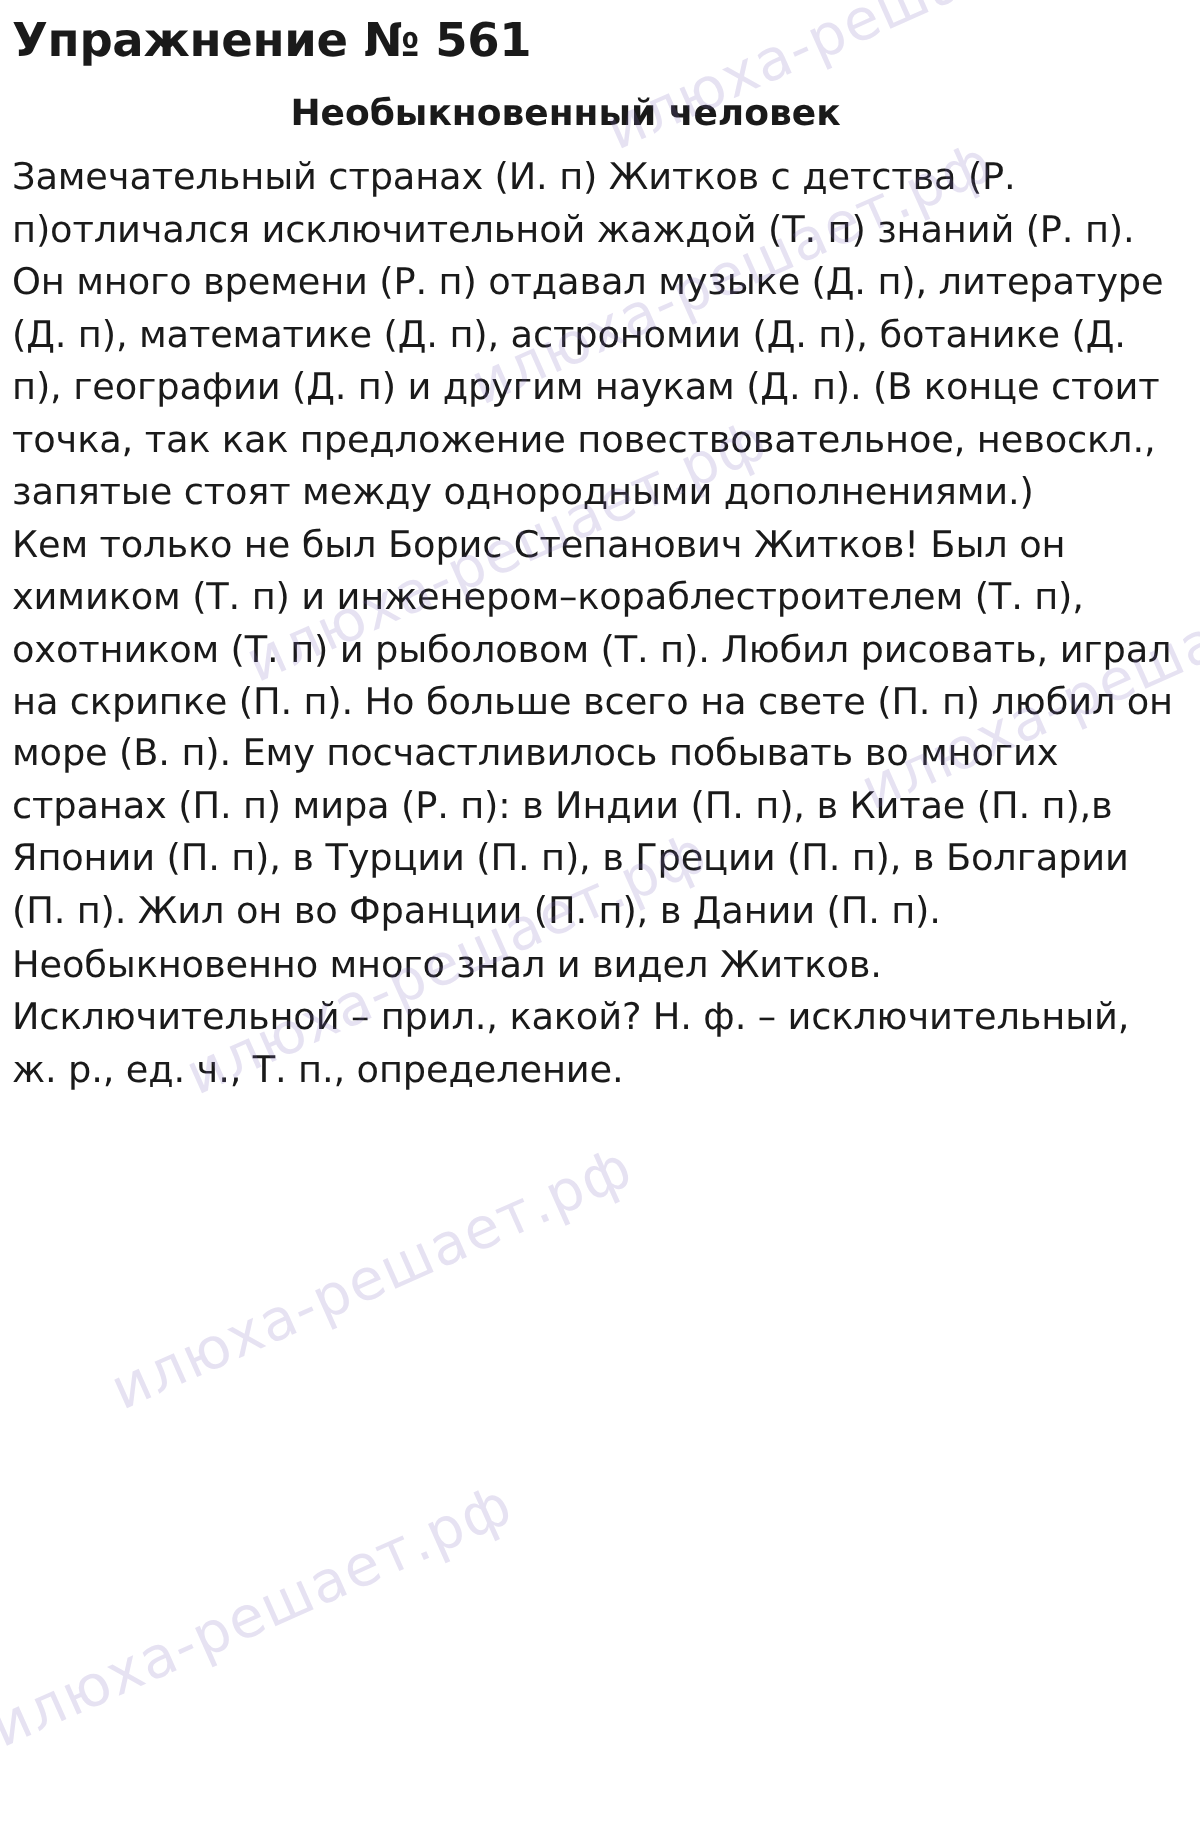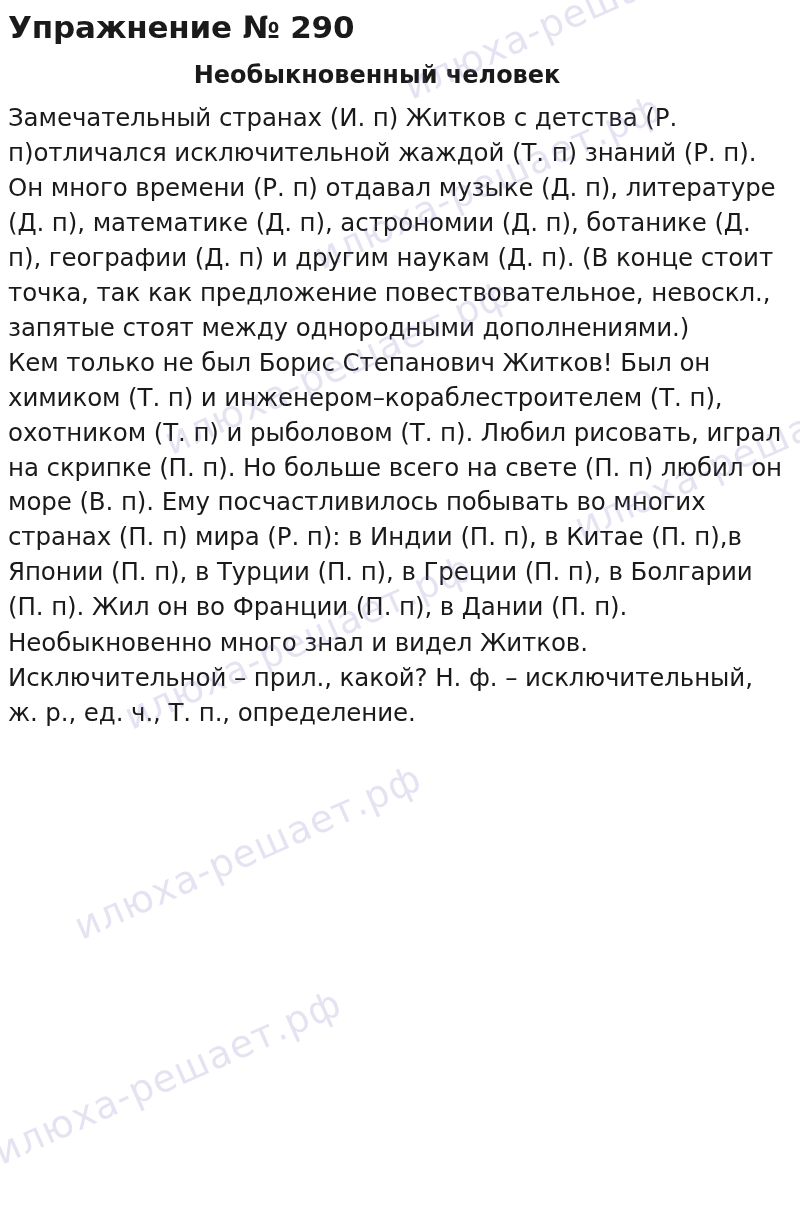--- a/index.html
+++ b/index.html
@@ -79,21 +79,21 @@
     <div class="wm" style="left: 390px; top: -10px;">илюха-решает.рф</div>
     <div class="wm" style="left: 300px; top: 160px;">илюха-решает.рф</div>
     <div class="wm" style="left: 150px; top: 345px;">илюха-решает.рф</div>
     <div class="wm" style="left: 110px; top: 620px;">илюха-решает.рф</div>
     <div class="wm" style="left: 60px; top: 830px;">илюха-решает.рф</div>
     <div class="wm" style="left: -20px; top: 1055px;">илюха-решает.рф</div>
     <div class="wm" style="left: 560px; top: 430px;">илюха-решает.рф</div>
   </div>
 
 <div id="page">
-  <h1 class="doc-title">Упражнение № 290</h1>
+  <h1 class="doc-title">Упражнение № 561</h1>
   <p class="subtitle">Необыкновенный человек</p>
   <div id="paragraphs">
       <p class="para">Замечательный странах (И. п) Житков с детства (Р. п)отличался исключительной жаждой (Т. п) знаний (Р. п).</p>
       <p class="para">Он много времени (Р. п) отдавал музыке (Д. п), литературе (Д. п), математике (Д. п), астрономии (Д. п), ботанике (Д. п), географии (Д. п) и другим наукам (Д. п). (В конце стоит точка, так как предложение повествовательное, невоскл., запятые стоят между однородными дополнениями.)</p>
       <p class="para">Кем только не был Борис Степанович Житков! Был он химиком (Т. п) и инженером–кораблестроителем (Т. п), охотником (Т. п) и рыболовом (Т. п). Любил рисовать, играл на скрипке (П. п). Но больше всего на свете (П. п) любил он море (В. п). Ему посчастливилось побывать во многих странах (П. п) мира (Р. п): в Индии (П. п), в Китае (П. п),в Японии (П. п), в Турции (П. п), в Греции (П. п), в Болгарии (П. п). Жил он во Франции (П. п), в Дании (П. п).</p>
       <p class="para">Необыкновенно много знал и видел Житков.</p>
       <p class="para">Исключительной – прил., какой? Н. ф. – исключительный, ж. р., ед. ч., Т. п., определение.</p>
     </div>
 </div>
 

